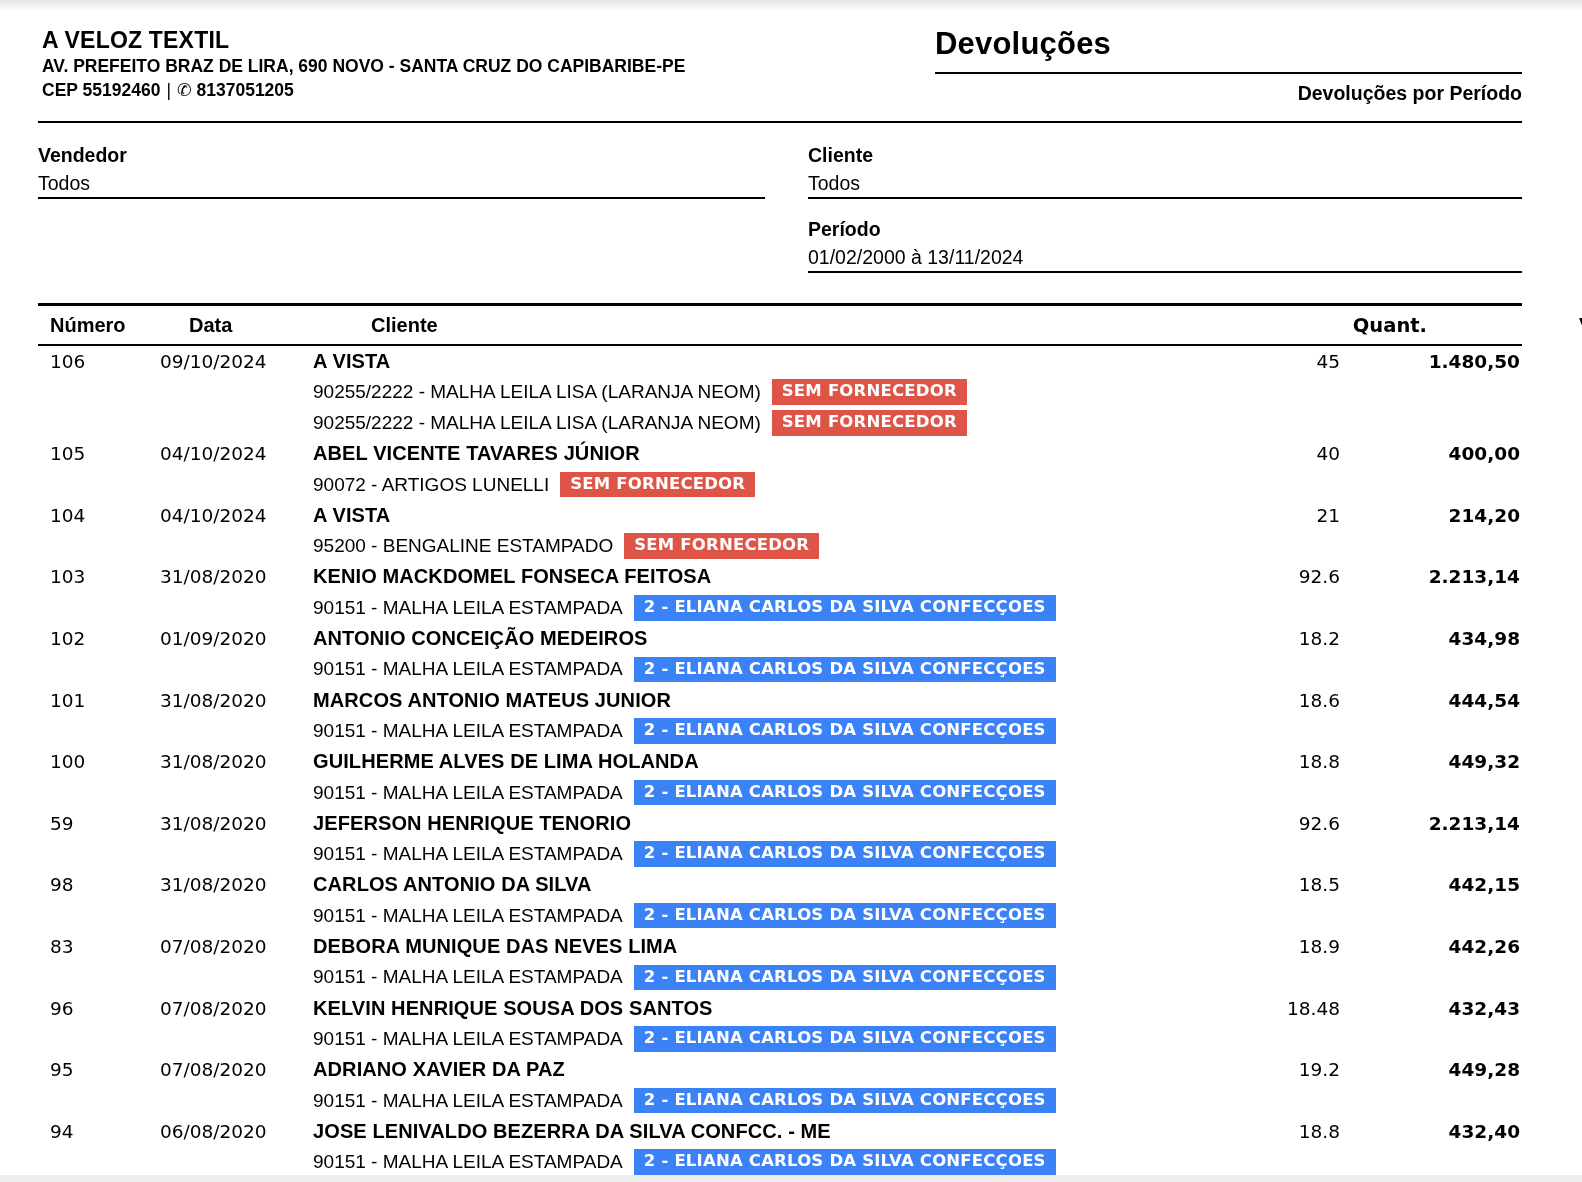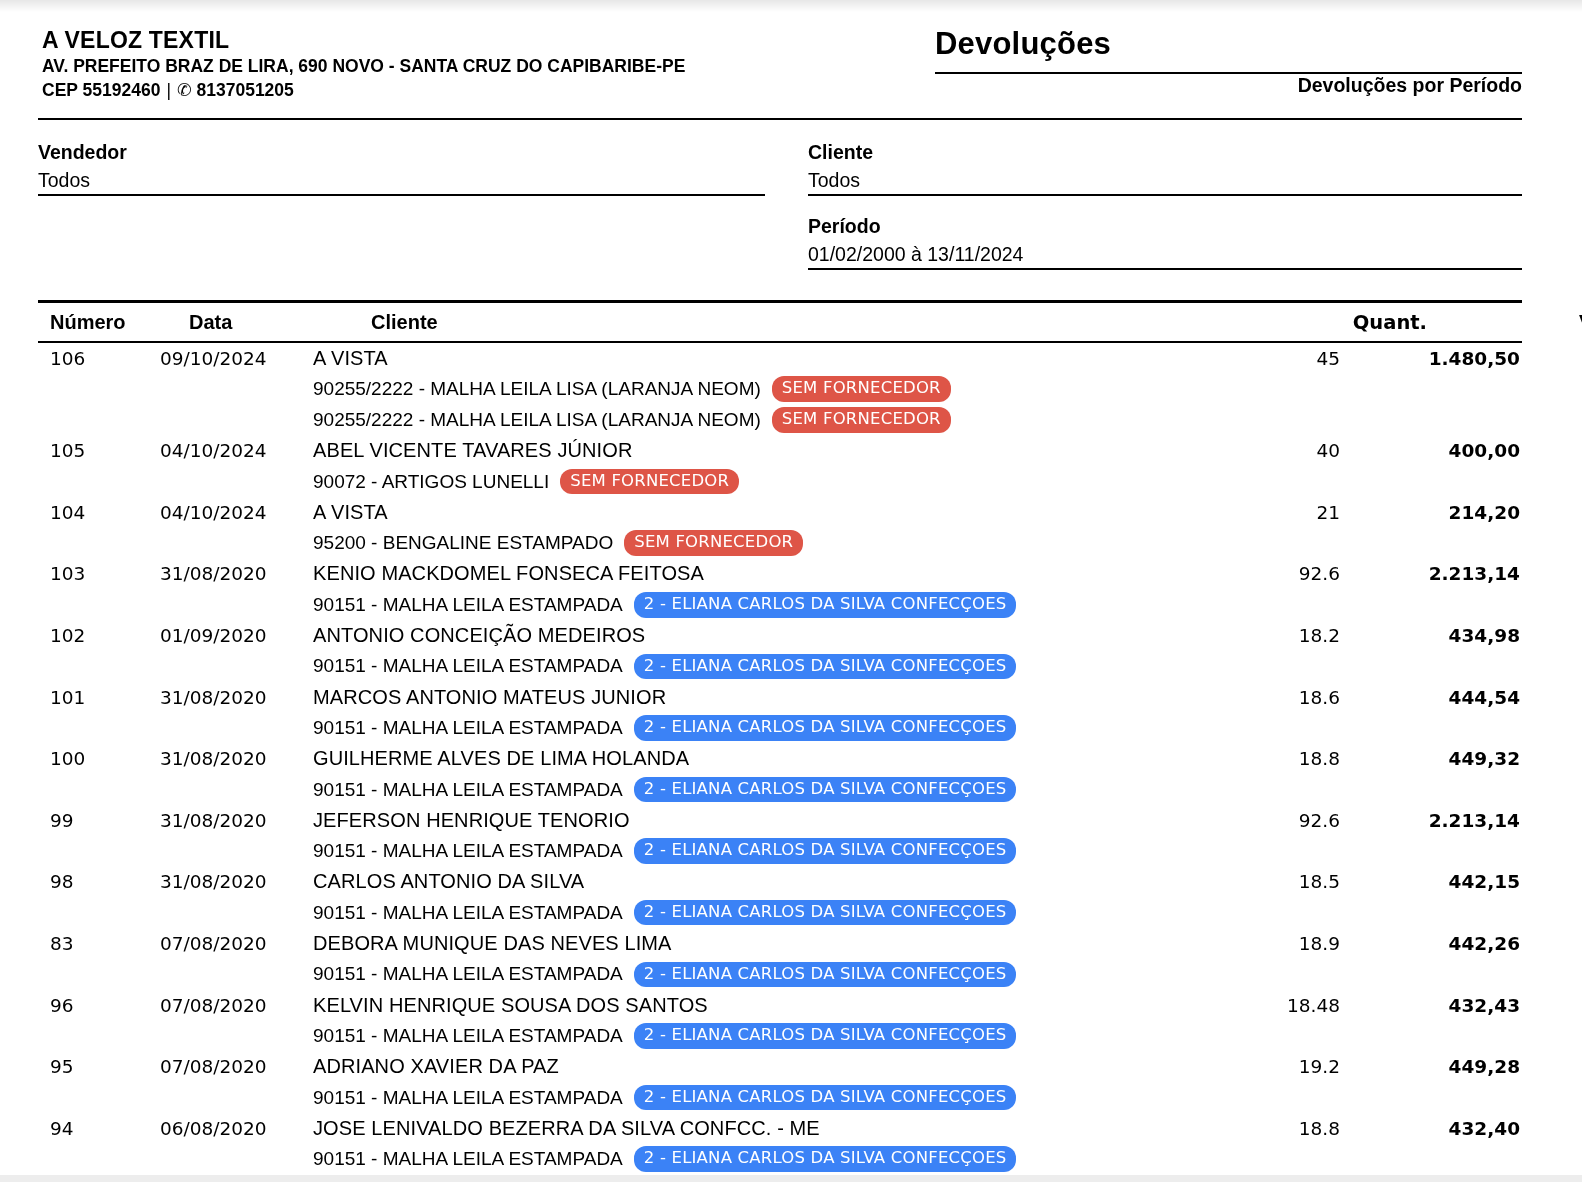--- a/index.html
+++ b/index.html
@@ -23,21 +23,21 @@
   .company { margin-left:4px; }
   .company-name { font-size:23px; font-weight:bold; line-height:28px; letter-spacing:.2px; }
   .company-address { font-size:17.5px; font-weight:bold; line-height:24px; }
   .company-contact { font-size:17.5px; font-weight:bold; line-height:24px; }
   .company-contact .sep { padding:0 6px; font-weight:normal; }
   .phone-icon { font-weight:normal; font-family:"DejaVu Sans", sans-serif; }
 
   .title-block { width:587px; }
   .report-title { font-size:31px; font-weight:bold; line-height:36px;
     padding-bottom:10px; border-bottom:2px solid #000; letter-spacing:.2px; }
-  .report-subtitle { text-align:right; font-size:19.5px; font-weight:bold; }
+  .report-subtitle { text-align:right; font-size:19.5px; font-weight:bold; margin-top:8px; }
 
   .doc-rule { border-top:2px solid #000; margin-top:16px; }
 
   
   .filters { display:flex; margin-top:20px; }
   .filter-col-left { width:727px; }
   .filter-col-right { margin-left:43px; flex:1; }
   .filter-label { font-size:19.5px; font-weight:bold; line-height:24px; }
   .filter-value { font-size:19.5px; line-height:24px; margin-top:4px;
     padding-bottom:2px; border-bottom:2px solid #000; }
@@ -45,27 +45,27 @@
 
   
   .report-table { margin-top:30px; border-top:3px solid #000; }
   .trow { display:grid; grid-template-columns:110px 153px 907px 120px 180px;
     padding-left:12px; align-items:center; }
   .thead { height:40px; border-bottom:2px solid #000;gap:29px; }
   .th { font-size:20px; font-weight:bold; }
   .th-quant, .th-valor { font-family:"DejaVu Sans", sans-serif; font-size:19.5px; text-align:right; }
   .rrow { height:30.8px; }
   .cell-numero, .cell-data { font-family:"DejaVu Sans", sans-serif; font-size:18.5px; }
-  .cell-cliente { font-size:20px; font-weight:normal; white-space:nowrap; letter-spacing:.1px; }
+  .cell-cliente { font-size:20px; font-weight:bold; white-space:nowrap; letter-spacing:.1px; }
   .cell-quant { font-family:"DejaVu Sans", sans-serif; font-size:18.5px; text-align:right; }
   .cell-valor { font-family:"DejaVu Sans", sans-serif; font-size:18.5px; font-weight:bold; text-align:right; }
   .cell-prod { grid-column:3 / 4; display:flex; align-items:center; gap:11px;
     font-size:19px; white-space:nowrap; }
-  .badge { display:inline-block; padding:4px 10px 5px; border-radius:12px; color:#fff;
-    font-weight:normal; font-size:16.5px; line-height:1;
+  .badge { display:inline-block; padding:4px 10px 5px; border-radius:0; color:#fff;
+    font-weight:bold; font-size:16.5px; line-height:1;
     font-family:"DejaVu Sans", sans-serif; letter-spacing:.2px; white-space:nowrap; }
   .badge-red { background:#de5547; }
   .badge-gray { background:#3b82f6; }
 </style>
 </head>
 <body>
 
 <div class="top-shade"></div>
 
 <div class="page">
@@ -221,21 +221,21 @@
           </div>
           <div class="trow rrow">
             <div class="cell-prod">
               <div class="prod-text">90151 - MALHA LEILA ESTAMPADA</div>
               <div class="badge badge-gray">2 - ELIANA CARLOS DA SILVA CONFECÇOES</div>
             </div>
           </div>
         </div>
         <div class="record">
           <div class="trow rrow">
-            <div class="cell-numero">99</div>
+            <div class="cell-numero">59</div>
             <div class="cell-data">31/08/2020</div>
             <div class="cell-cliente">JEFERSON HENRIQUE TENORIO</div>
             <div class="cell-quant">92.6</div>
             <div class="cell-valor">2.213,14</div>
           </div>
           <div class="trow rrow">
             <div class="cell-prod">
               <div class="prod-text">90151 - MALHA LEILA ESTAMPADA</div>
               <div class="badge badge-gray">2 - ELIANA CARLOS DA SILVA CONFECÇOES</div>
             </div>

